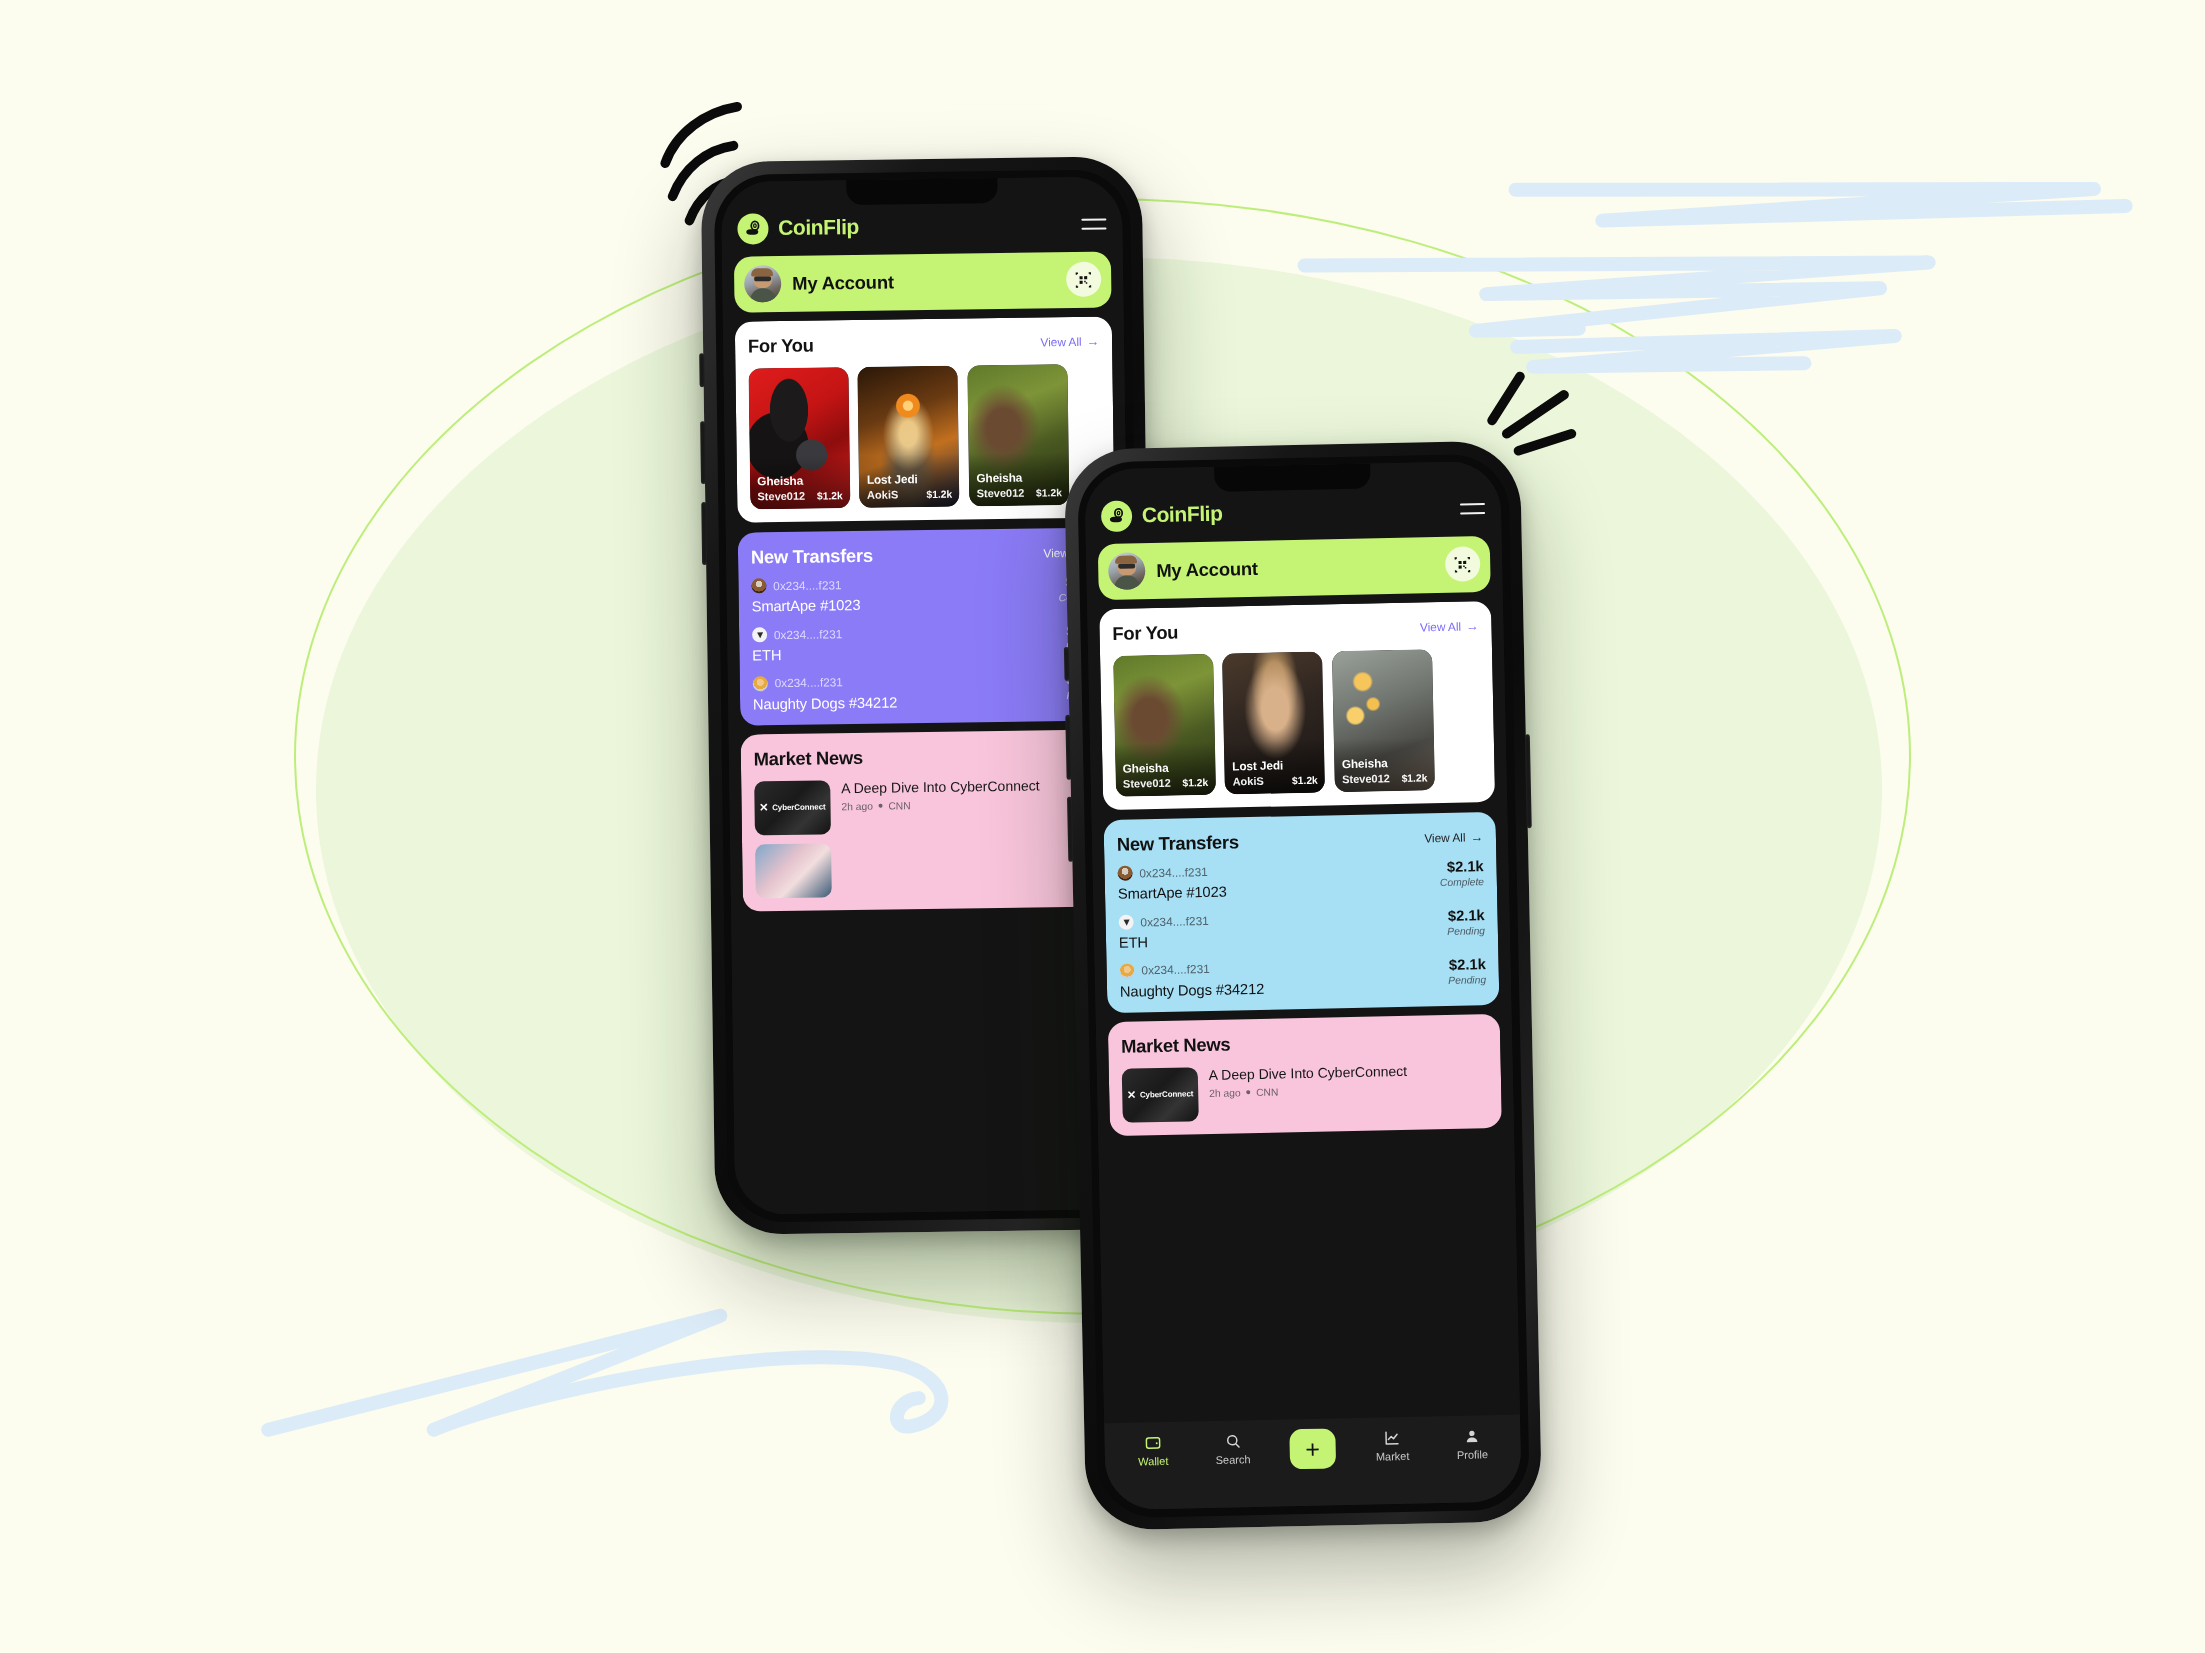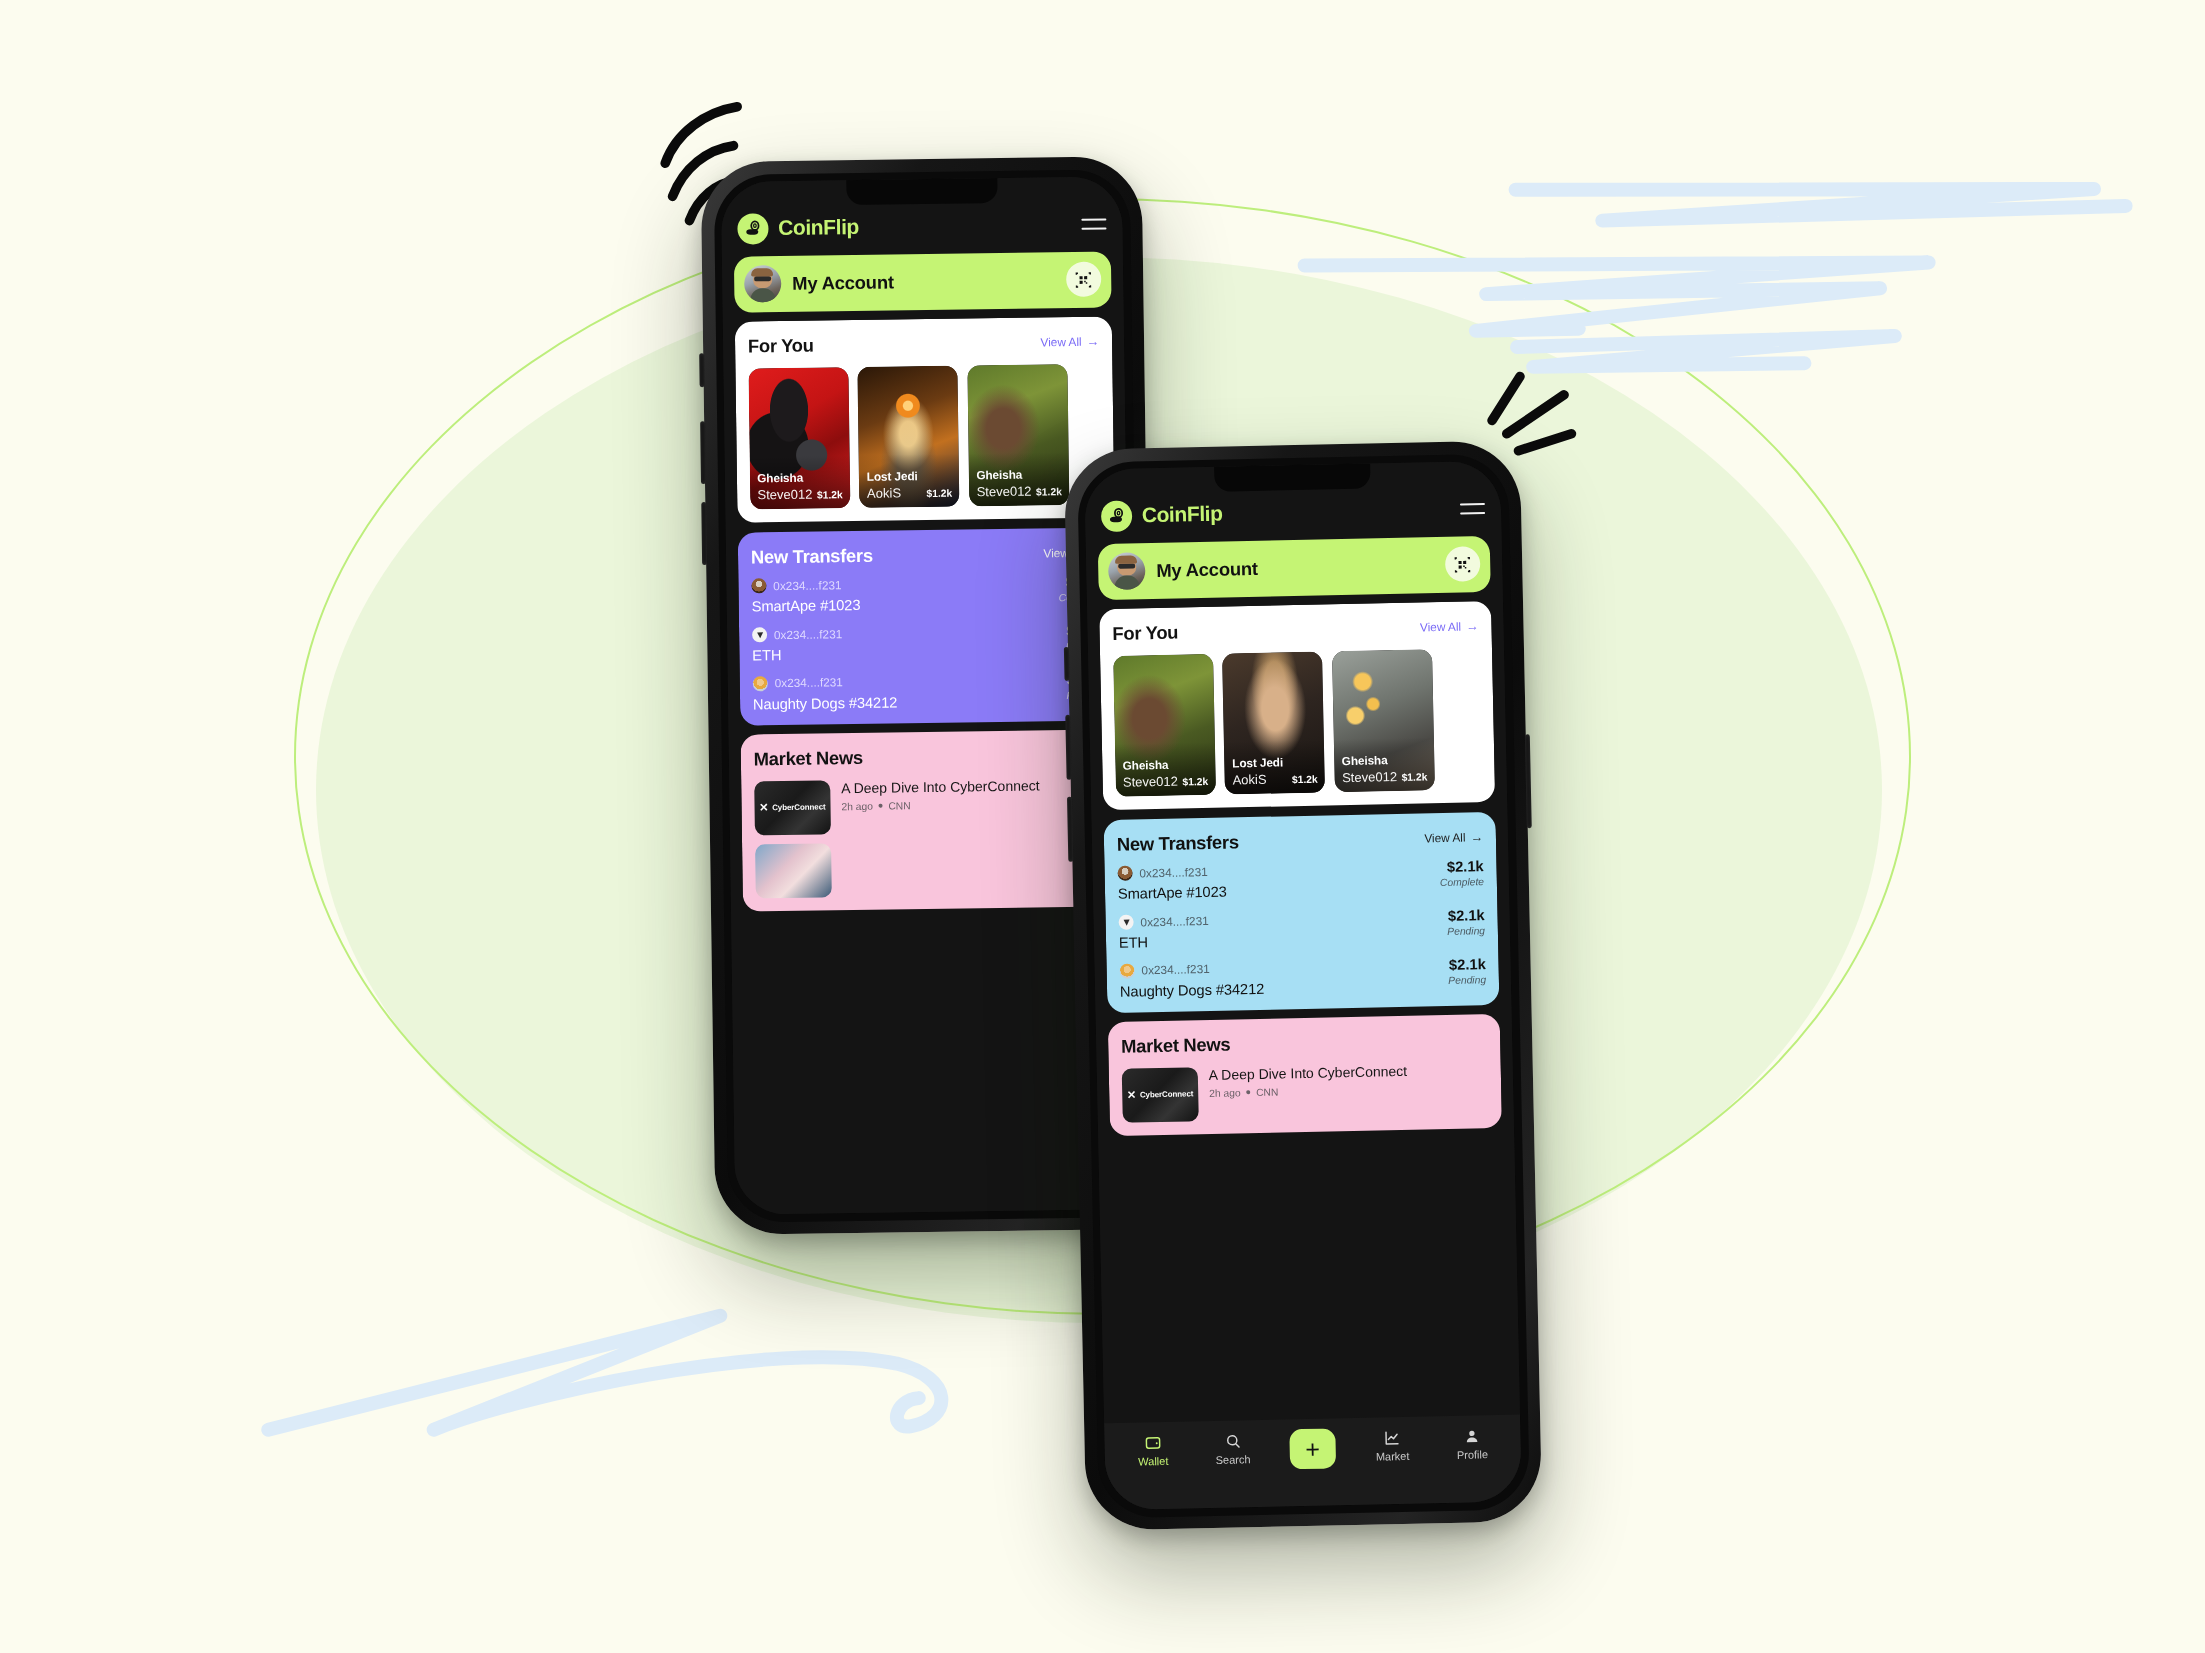--- a/index.html
+++ b/index.html
@@ -192,21 +192,21 @@
     background:#2a2a2a;
   }
   .nft-art{ position:absolute; inset:0; }
   .nft-shade{
     position:absolute; left:0; right:0; bottom:0; height:53px;
     background:linear-gradient(to top,rgba(0,0,0,.62),rgba(0,0,0,0));
   }
   .nft-meta{ position:absolute; left:7.4px; right:7.4px; bottom:6.6px; color:#fff; }
   .nft-name{ font-size:11.8px;font-weight:700;letter-spacing:-0.1px;margin-bottom:2.2px; }
   .nft-row{ display:flex;align-items:baseline;justify-content:space-between; }
-  .nft-owner{ font-size:13px;font-weight:400;opacity:.95; }
+  .nft-owner{ font-size:11px;font-weight:700;opacity:.95; }
   .nft-price{ font-size:10.3px;font-weight:700; }
 
   
   .art-gheisha{
     background:
       radial-gradient(circle at 62% 62%, #3a3a3e 0 14%, transparent 15%),
       radial-gradient(ellipse at 40% 30%, #1d1a1c 0 22%, transparent 23%),
       radial-gradient(ellipse at 28% 55%, #151314 0 30%, transparent 31%),
       linear-gradient(150deg,#e01c1c 0%,#c41414 38%,#8d0d0d 62%,#e42222 100%);
   }

